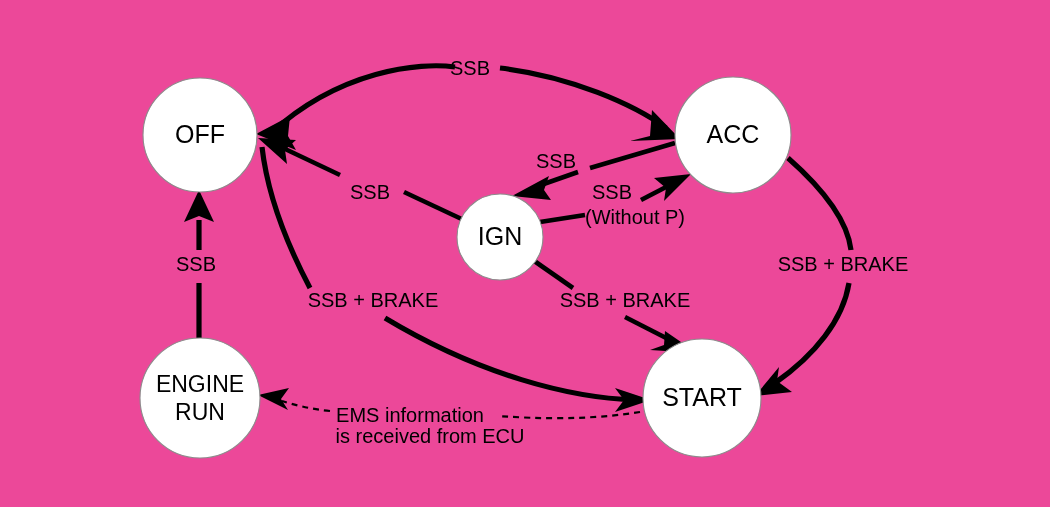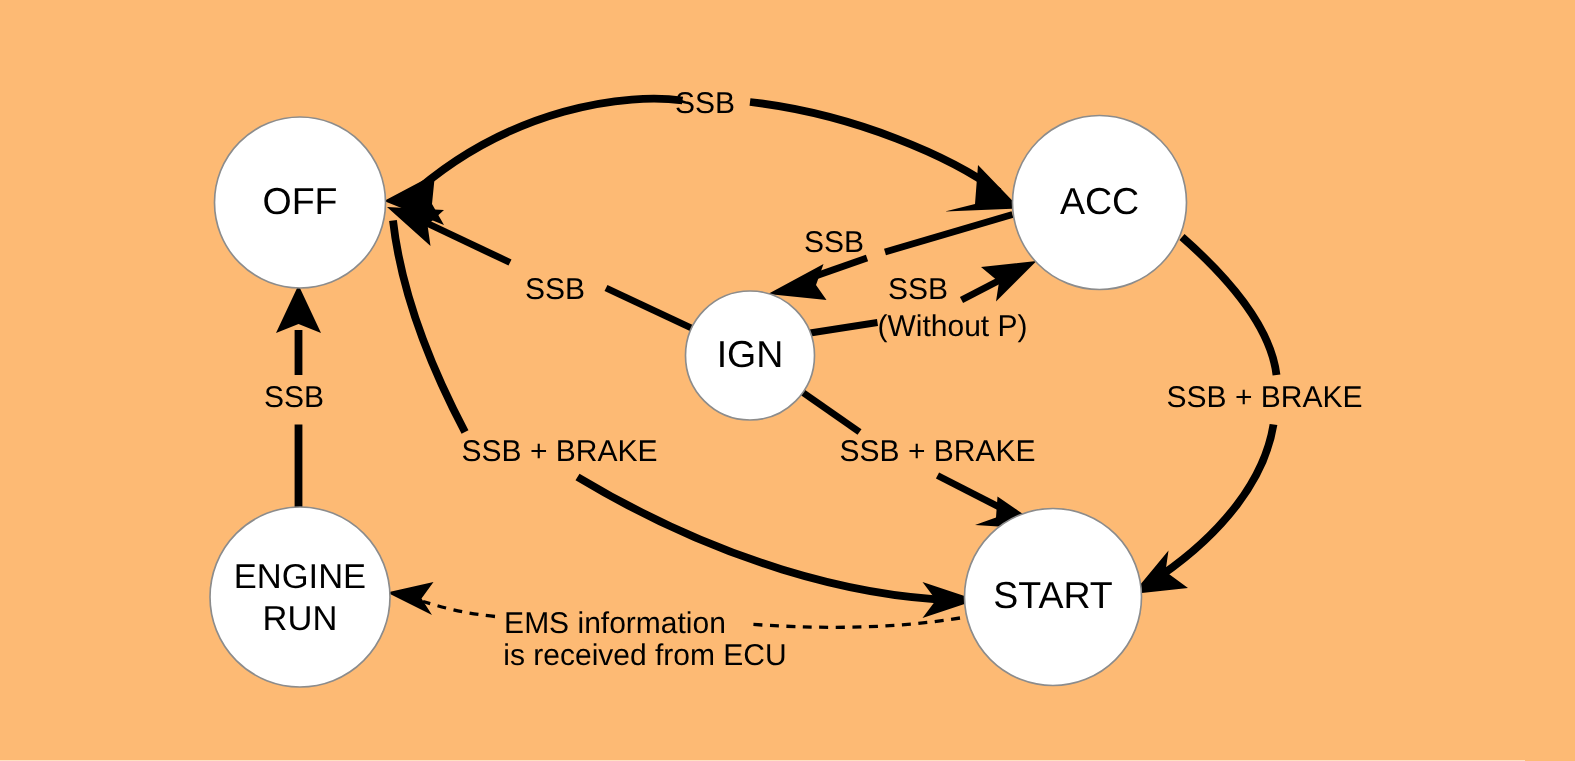--- a/index.html
+++ b/index.html
@@ -8,21 +8,21 @@
     padding: 0;
     background: #ffffff;
   }
   body {
     font-family: "Liberation Sans", sans-serif;
   }
   #diagram-root {
     position: relative;
     width: 1050px;
     height: 507px;
-    background: #fdba74;
+    background: #ec4899;
     overflow: hidden;
   }
   svg#state-diagram {
     display: block;
     width: 1050px;
     height: 507px;
   }
   .node-circle {
     fill: #ffffff;
     stroke: #8c8c8c;

